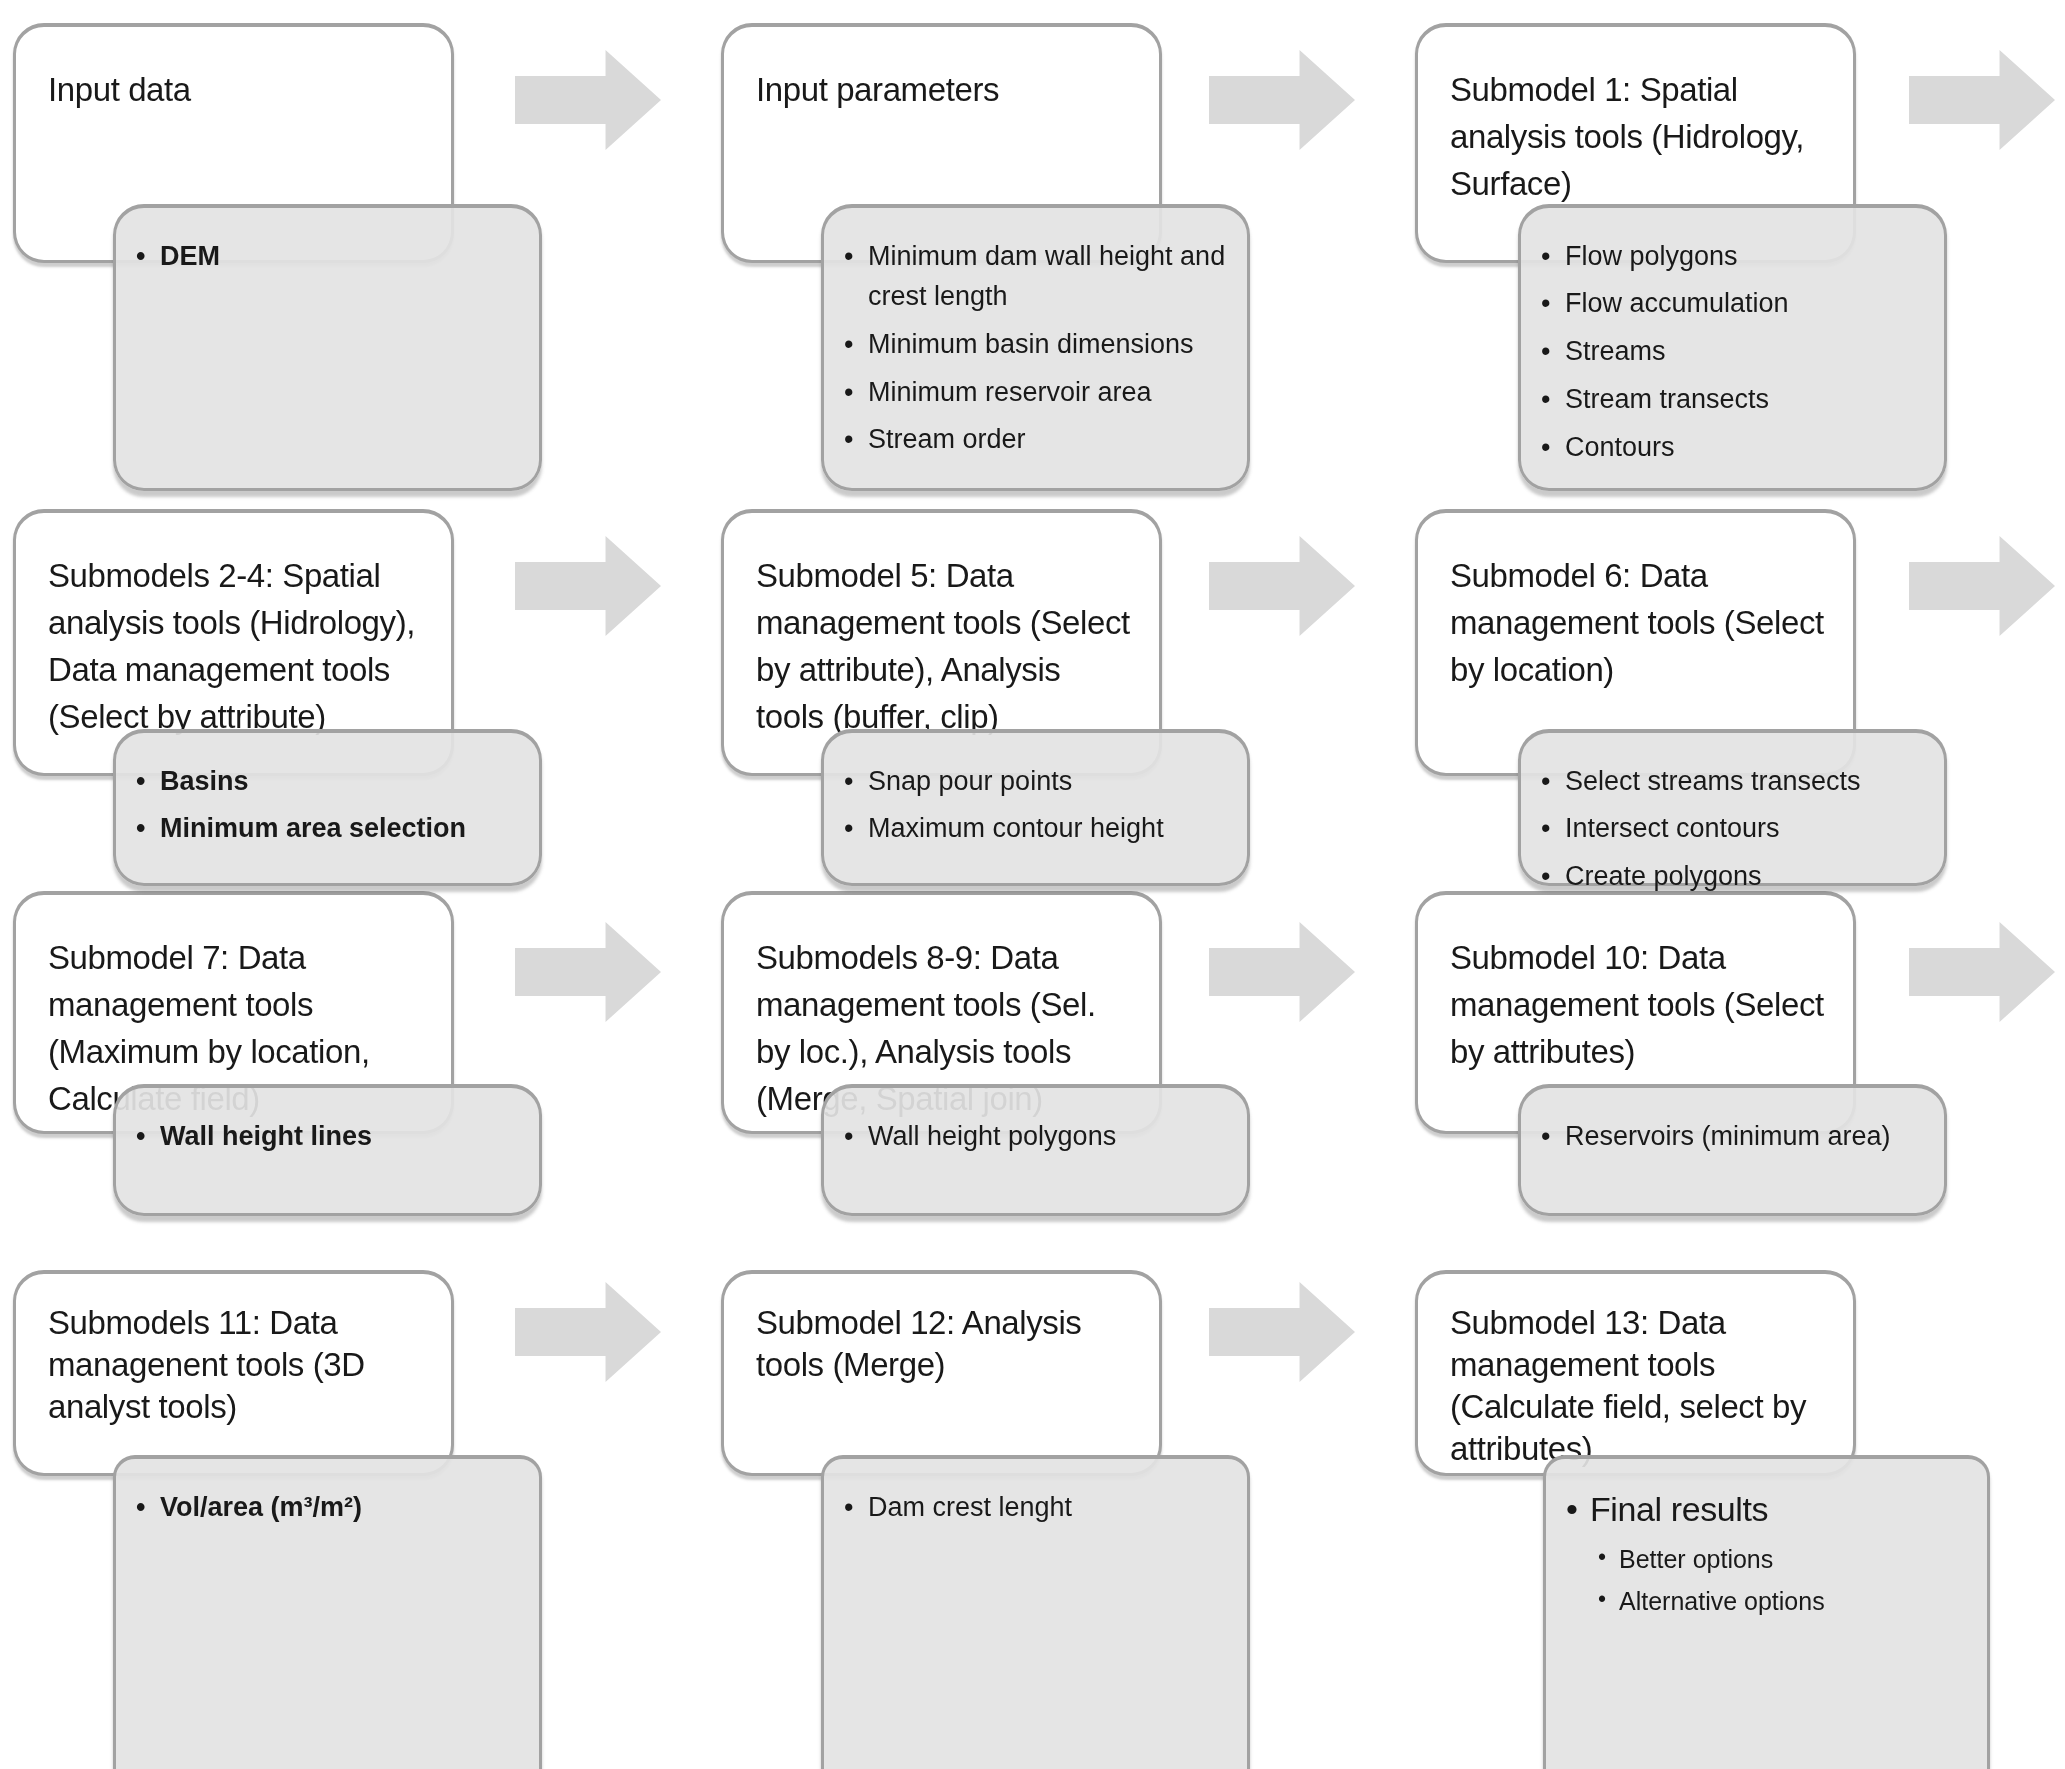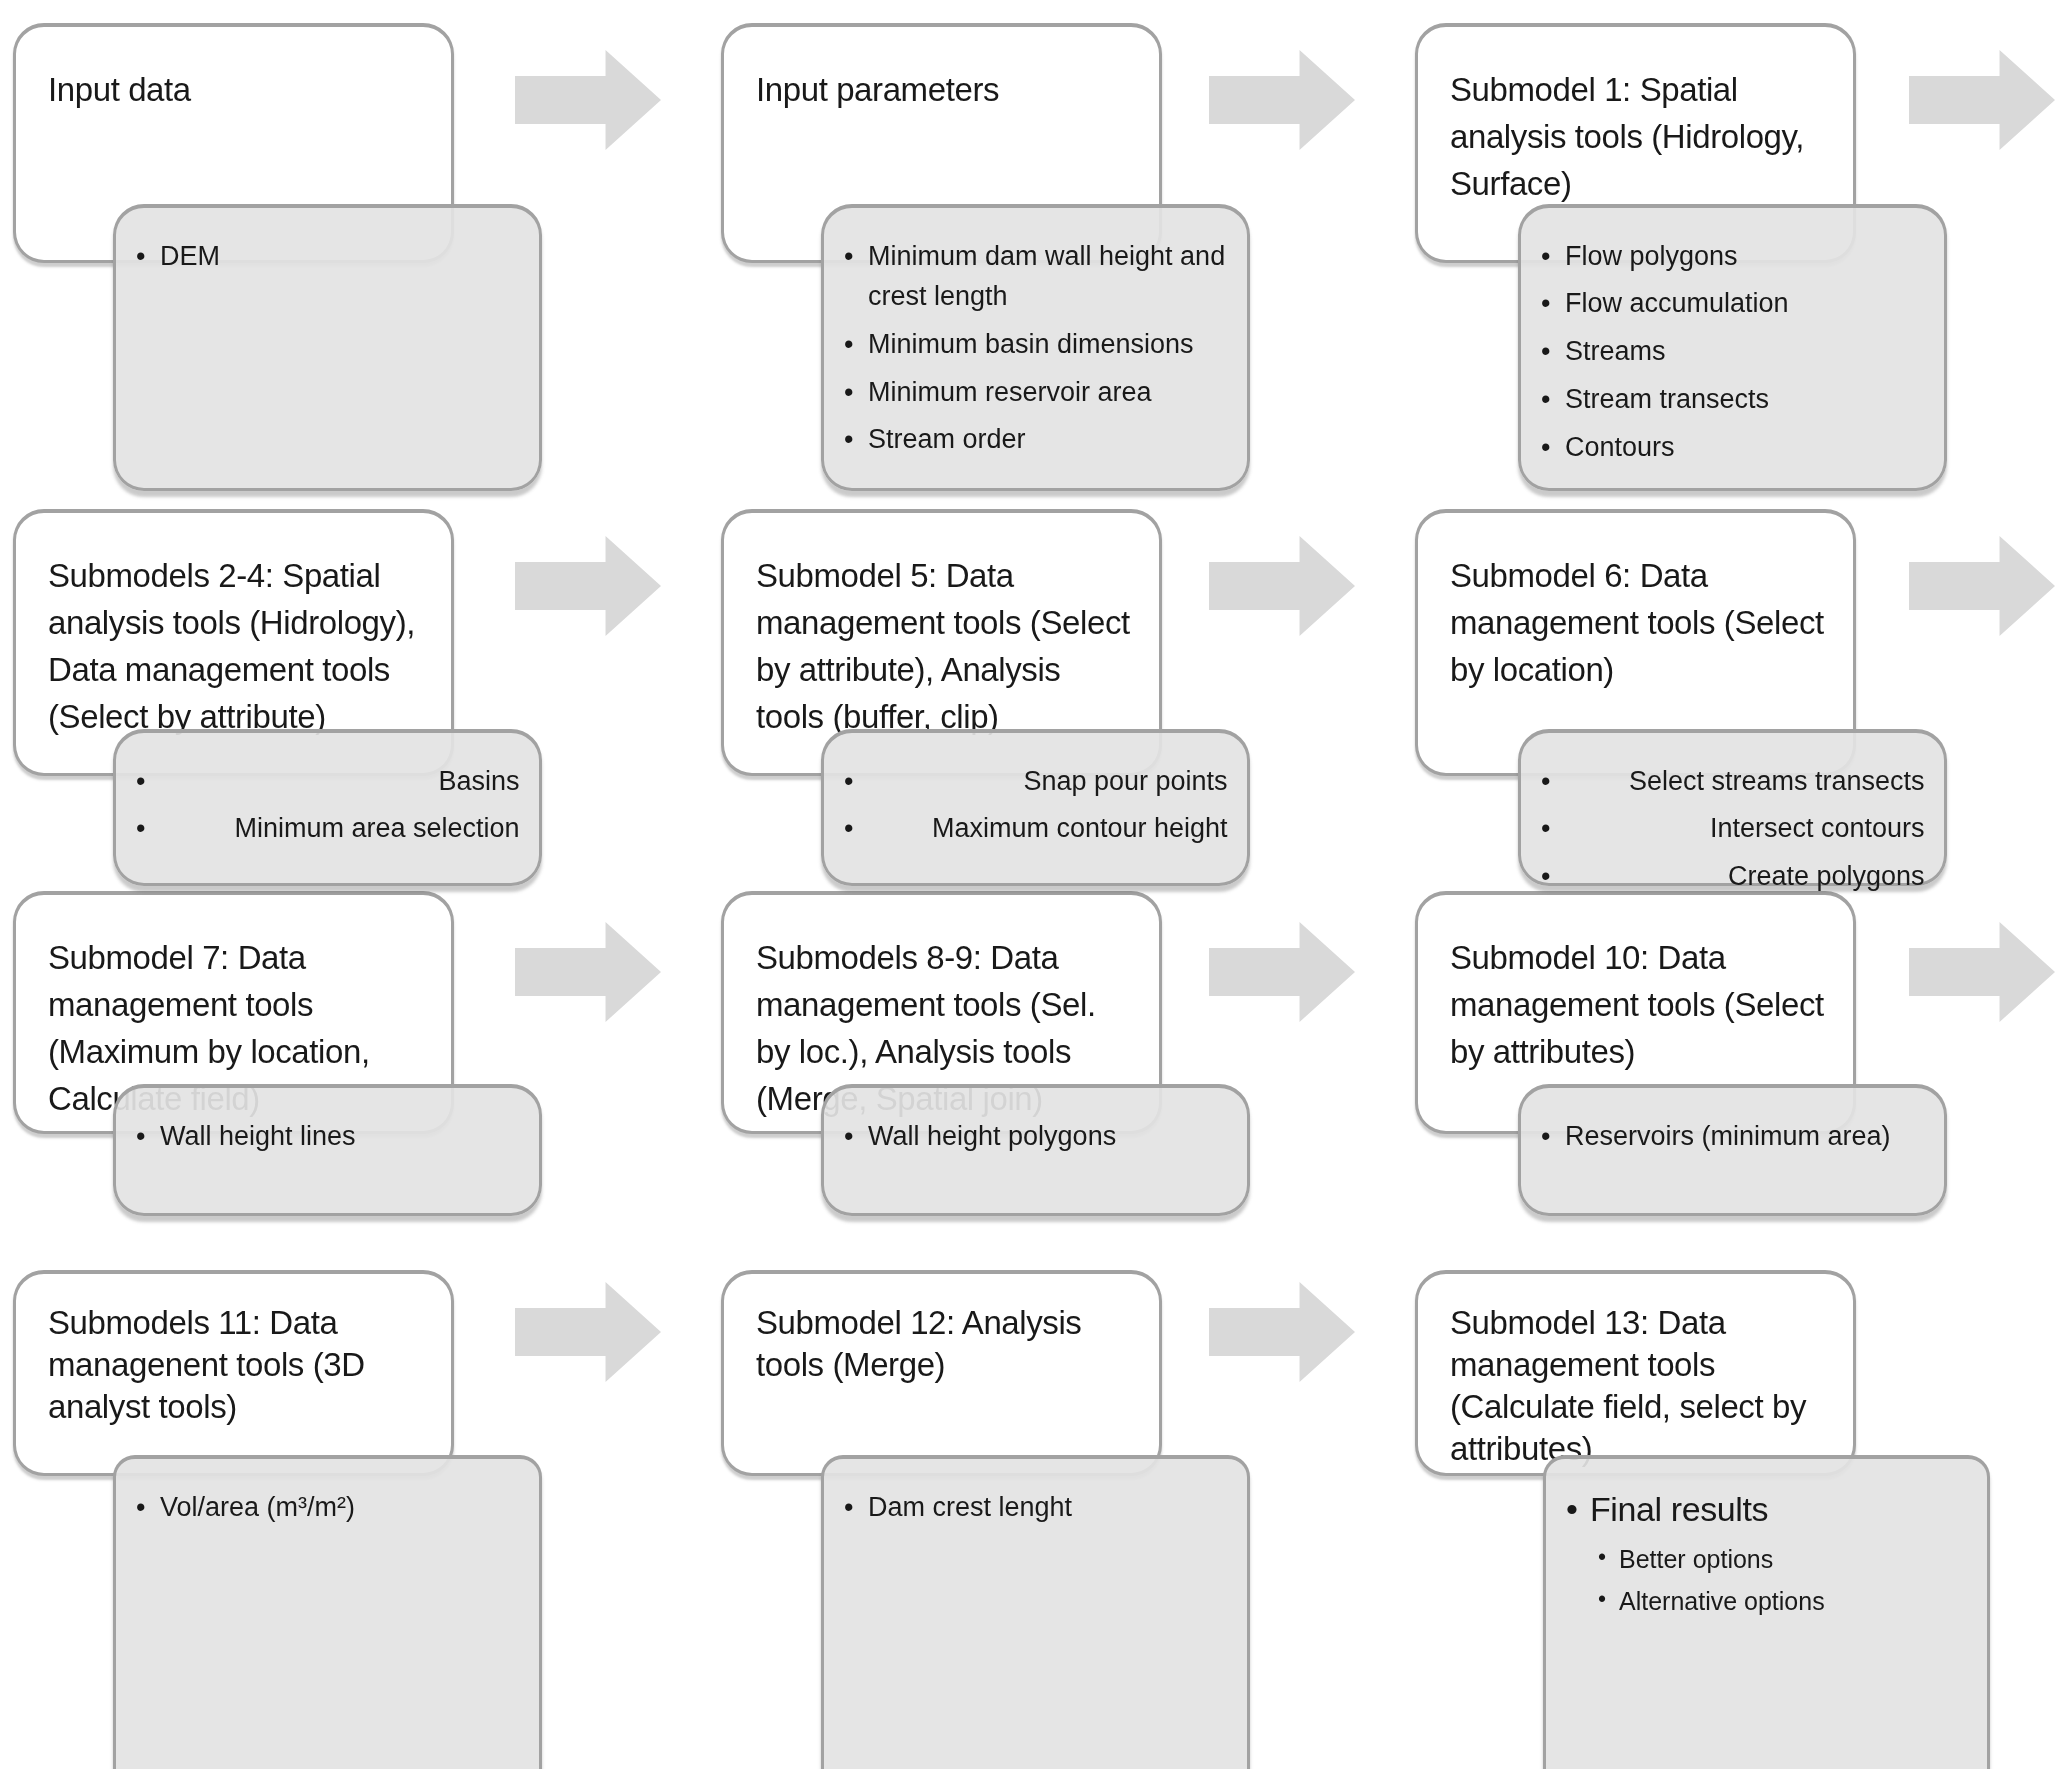--- a/index.html
+++ b/index.html
@@ -38,32 +38,32 @@
     border-radius: 31px;
     box-shadow: 0 5.7px 3.2px rgba(90,90,90,0.32);
     z-index: 2;
     box-sizing: border-box;
   }
 
   
   .c1 { left: 13px; }
   .c2 { left: 721px; }
   .c3 { left: 1415px; }
-  .gc1 { left: 113px; }
+  .gc1 { left: 113px; font-weight: bold; }
   .gc2 { left: 821px; }
   .gc3 { left: 1518px; }
 
   
   .r1 { top: 23px;   height: 240px; }
   .r2 { top: 509px;  height: 267px; }
   .r3 { top: 891px; height: 243px; }
   .r4 { top: 1270px; height: 206px; }
   
   .gr1 { top: 204px;  height: 287px; }
-  .gr2 { top: 729px;  height: 157px; text-align: right; }
+  .gr2 { top: 729px;  height: 157px; }
   .gr3 { top: 1084px; height: 132px; }
   .gr4 { top: 1455px; height: 348px; border-radius: 22px; }
 
   
   .gbox.final { left: 1543px; width: 447px; }
 
   
   .title {
     padding: 40px 23px 0 32px;
     font-size: 33px;

